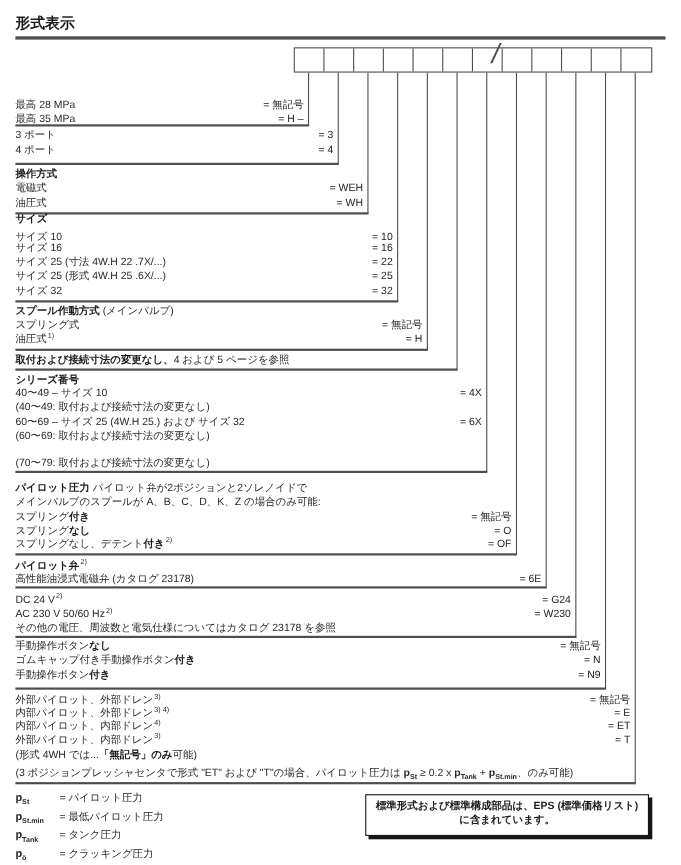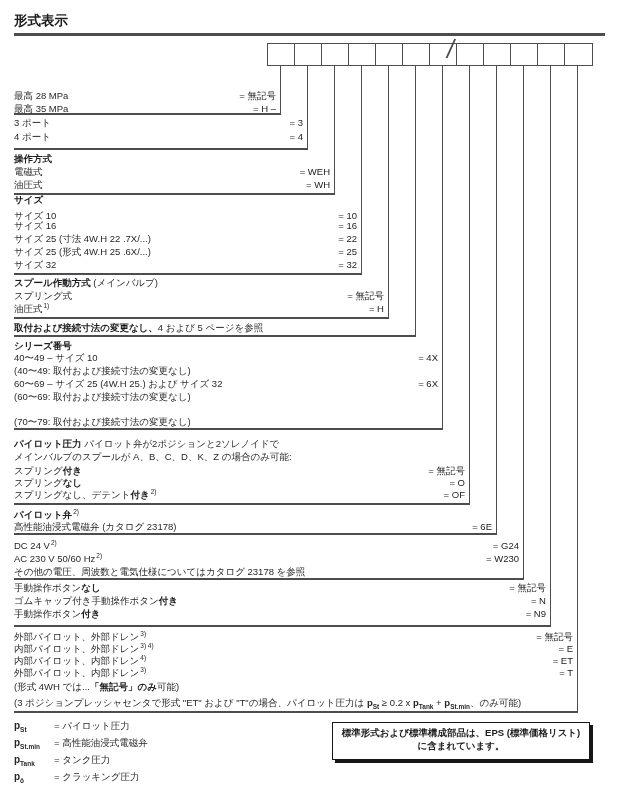--- a/index.html
+++ b/index.html
@@ -243,21 +243,21 @@
   <div class="row" style="top:697px;width:559px">
     <span class="lbl"><span>(3 ポジションプレッシャセンタで形式 "ET" および "T"の場合、パイロット圧力は </span><span class="pv"><span>p</span><sub>St</sub></span><span> ≥ 0.2 x </span><span class="pv"><span>p</span><sub>Tank</sub></span><span> + </span><span class="pv"><span>p</span><sub>St.min</sub></span><span>、のみ可能)</span></span>
     </div>
 
   <div class="legendrow" style="top:720px">
     <span class="sym"><span>p</span><sub>St</sub></span>
     <span>= パイロット圧力</span>
     </div>
   <div class="legendrow" style="top:737px">
     <span class="sym"><span>p</span><sub>St.min</sub></span>
-    <span>= 高性能油浸式電磁弁</span>
+    <span>= 最低パイロット圧力</span>
     </div>
   <div class="legendrow" style="top:754px">
     <span class="sym"><span>p</span><sub>Tank</sub></span>
     <span>= タンク圧力</span>
     </div>
   <div class="legendrow" style="top:771px">
     <span class="sym"><span>p</span><sub>ö</sub></span>
     <span>= クラッキング圧力</span>
     </div>
 

